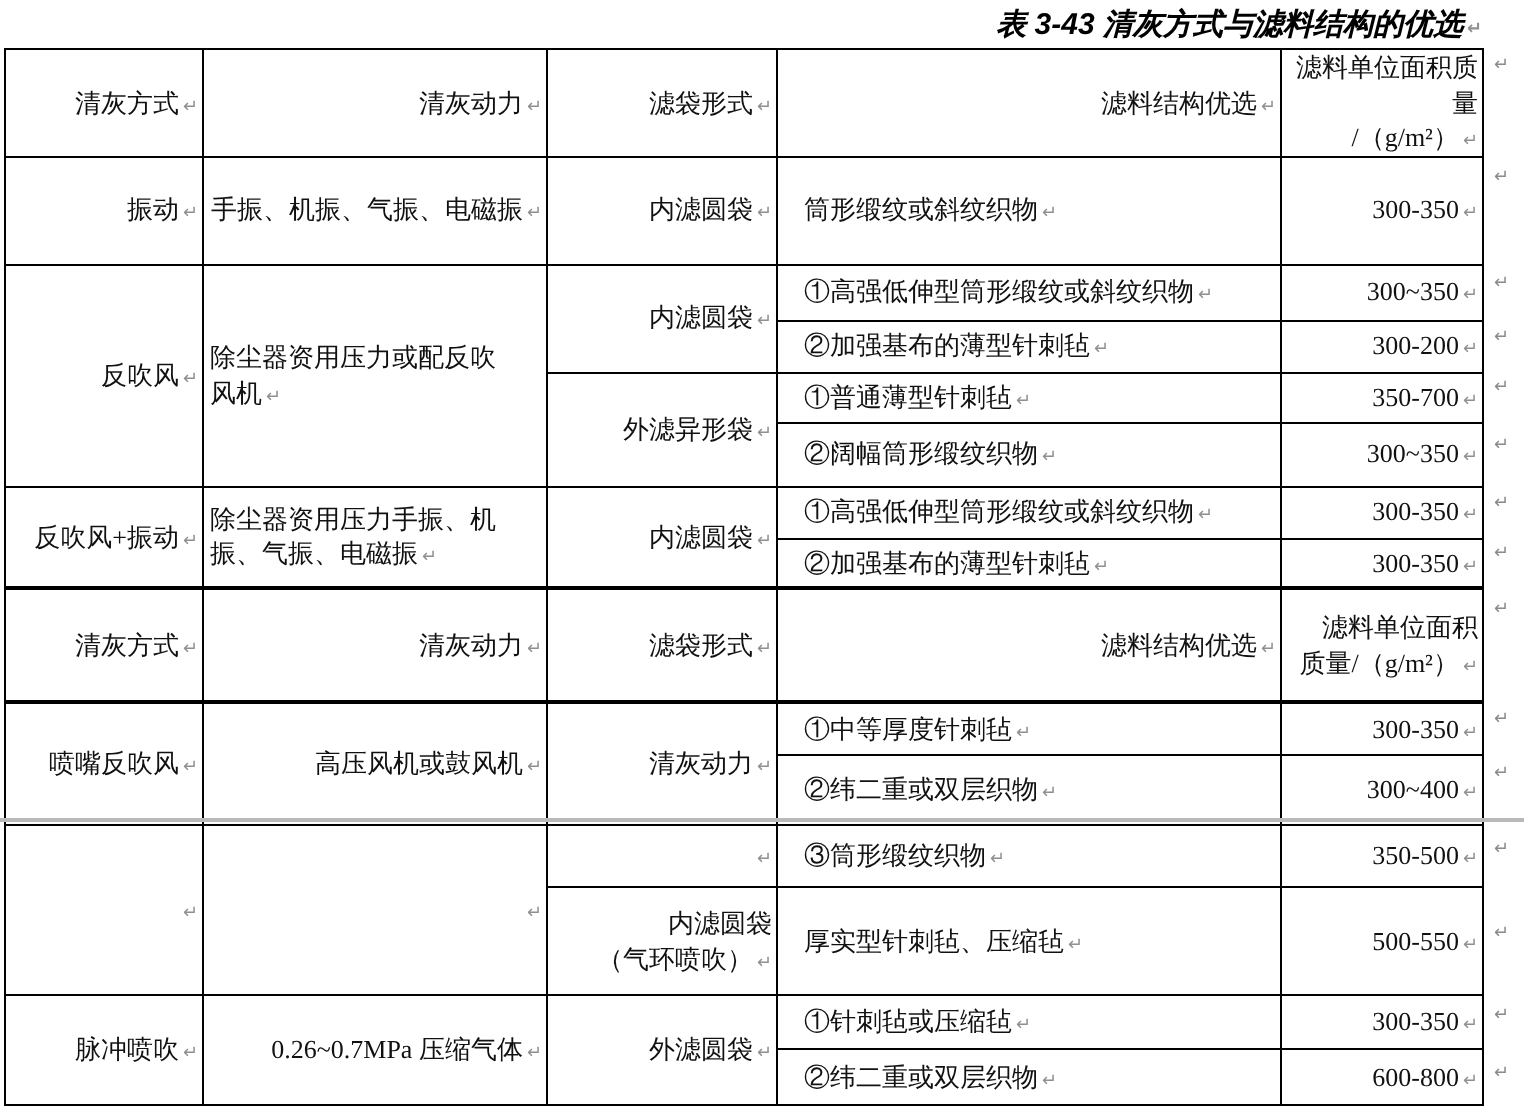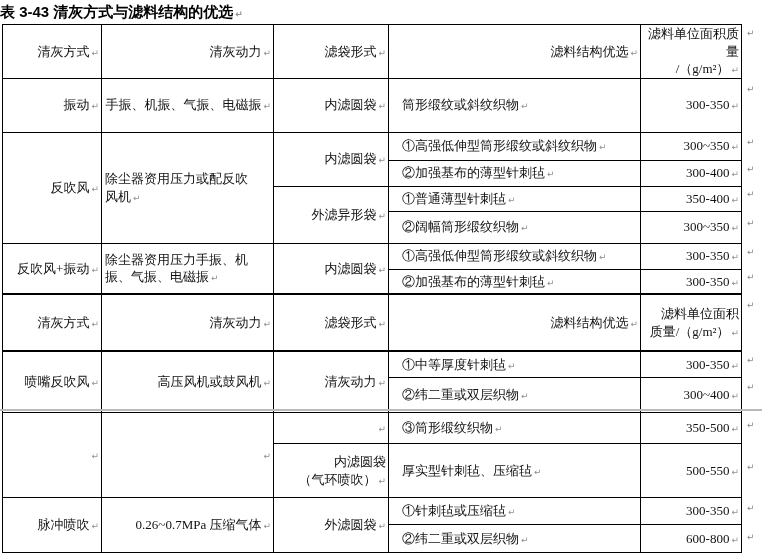--- a/index.html
+++ b/index.html
@@ -1,20 +1,20 @@
 <!DOCTYPE html>
 <html><head>
 <meta charset="utf-8">
 <style>
   html,body{margin:0;padding:0;background:#fff;}
   .page{position:relative;width:762px;height:556px;background:#ffffff;overflow:hidden;
         font-family:"Liberation Serif","DejaVu Serif",serif;color:#111;}
-  .doc-title{position:absolute;top:3px;left:0;width:741px;text-align:left;
+  .doc-title{position:absolute;top:3px;left:0;width:741px;text-align:right;
         font-family:"Liberation Sans","DejaVu Sans",sans-serif;
-        font-weight:bold;font-size:15px;color:#000;}
+        font-weight:bold;font-size:15px;color:#000;font-style:italic;}
   table{border-collapse:collapse;table-layout:fixed;position:absolute;left:2px;}
   td{border:1px solid #000;font-size:13px;text-align:right;vertical-align:middle;
      padding:0 2px;line-height:1.35;white-space:pre-line;overflow:hidden;color:#111;}
   #t1{top:24px;}
   #t1{border-bottom:none;}
   #t1 tr.nobot td{border-bottom:none;}
   #t2{top:412px;}
   #t2 td.notop{border-top:none;}
   tr.thick td{border-top:2px solid #000;border-bottom:2px solid #000;}
   td.c4{text-align:left;padding-left:13px;}
@@ -58,26 +58,26 @@
     <tr style="height:28px">
       <td rowspan="4"><span>反吹风</span><span class="pm">↵</span></td>
       <td rowspan="4" class="tl"><span>除尘器资用压力或配反吹
 风机</span><span class="pm">↵</span></td>
       <td rowspan="2"><span>内滤圆袋</span><span class="pm">↵</span></td>
       <td class="c4"><span>①高强低伸型筒形缎纹或斜纹织物</span><span class="pm">↵</span></td>
       <td><span>300~350</span><span class="pm">↵</span></td>
     </tr>
     <tr style="height:26px">
       <td class="c4"><span>②加强基布的薄型针刺毡</span><span class="pm">↵</span></td>
-      <td><span>300-400</span><span class="pm">↵</span></td>
+      <td><span>300-200</span><span class="pm">↵</span></td>
     </tr>
     <tr style="height:25px">
       <td rowspan="2"><span>外滤异形袋</span><span class="pm">↵</span></td>
       <td class="c4"><span>①普通薄型针刺毡</span><span class="pm">↵</span></td>
-      <td><span>350-400</span><span class="pm">↵</span></td>
+      <td><span>350-700</span><span class="pm">↵</span></td>
     </tr>
     <tr style="height:32px">
       <td class="c4"><span>②阔幅筒形缎纹织物</span><span class="pm">↵</span></td>
       <td><span>300~350</span><span class="pm">↵</span></td>
     </tr>
     <tr style="height:26px">
       <td rowspan="2"><span>反吹风+振动</span><span class="pm">↵</span></td>
       <td rowspan="2" class="tl"><span>除尘器资用压力手振、机
 振、气振、电磁振</span><span class="pm">↵</span></td>
       <td rowspan="2"><span>内滤圆袋</span><span class="pm">↵</span></td>

